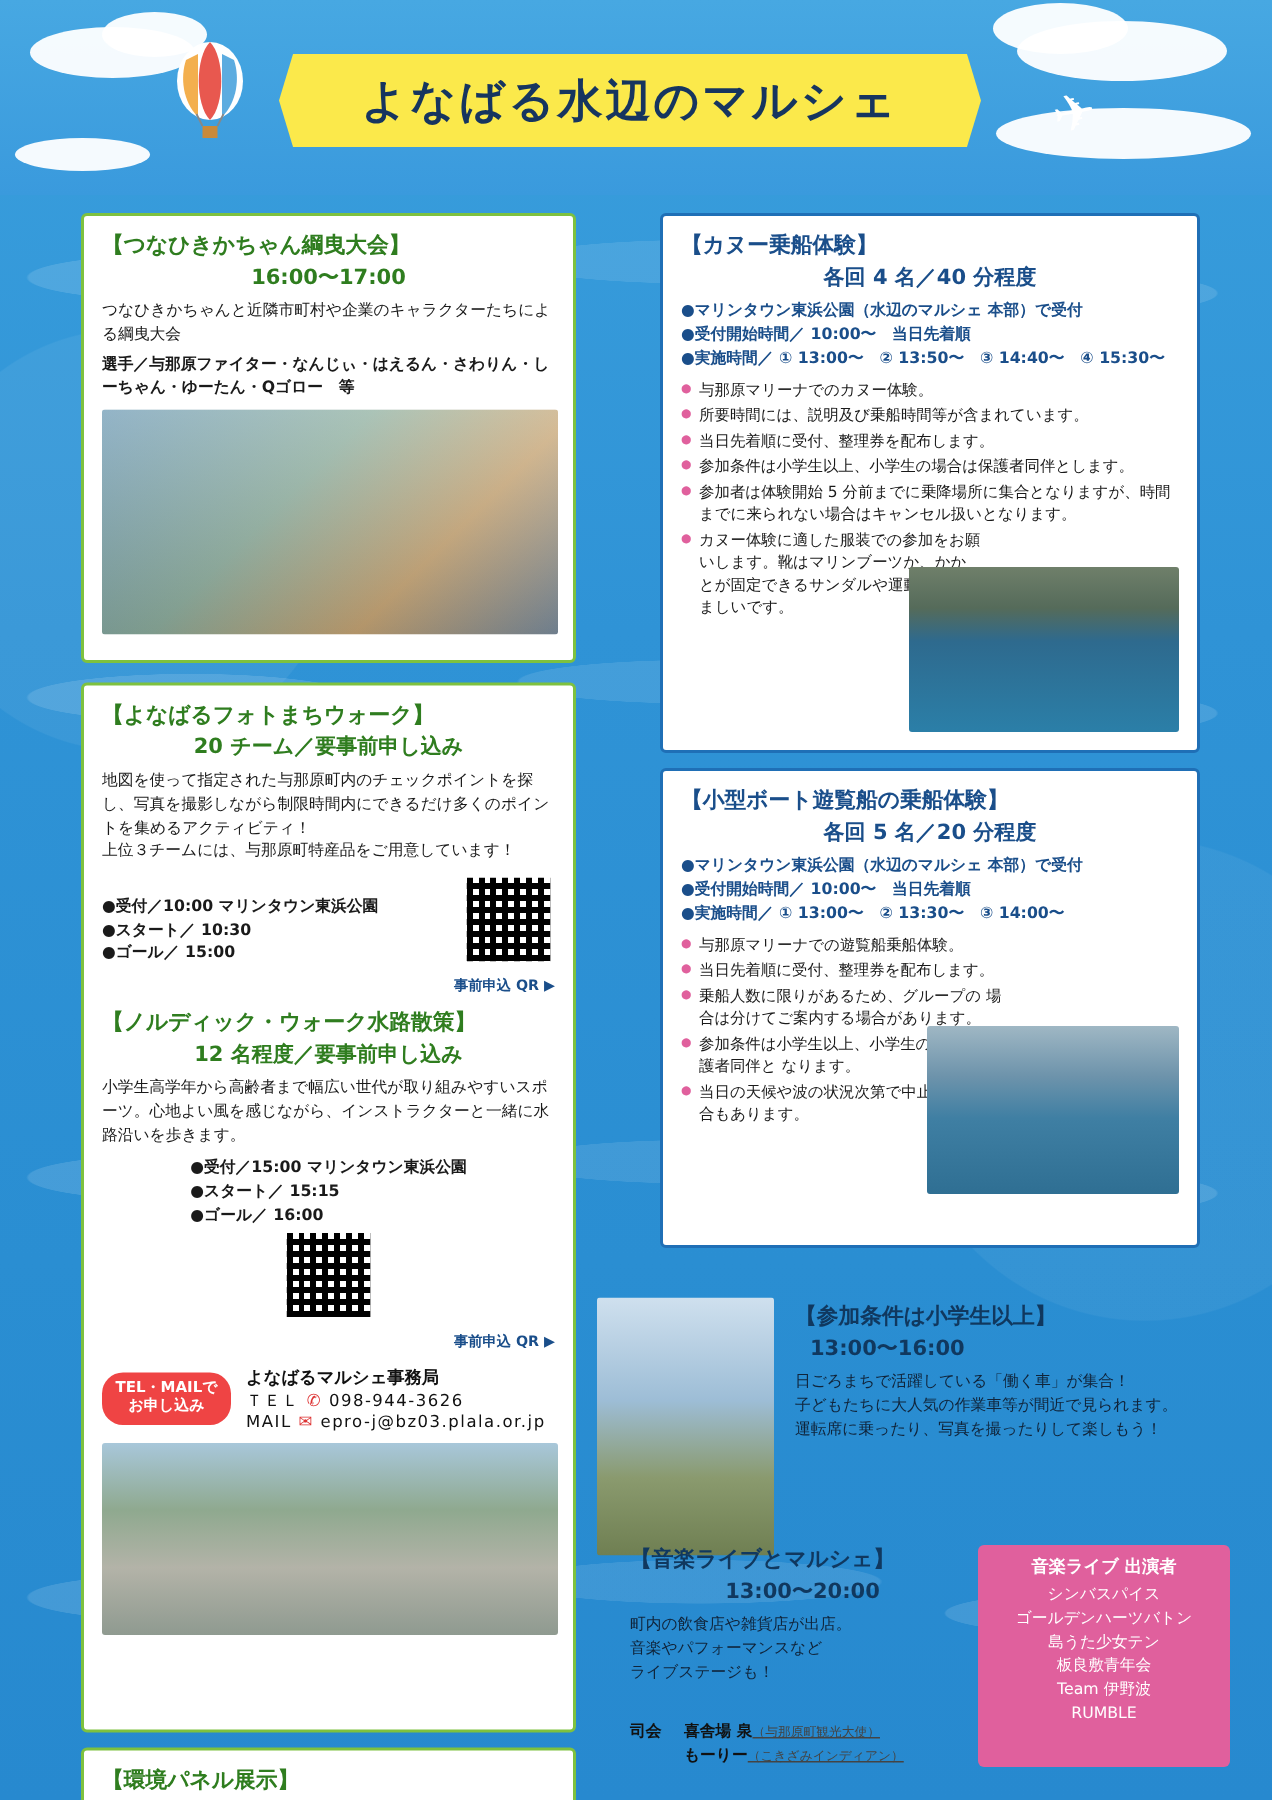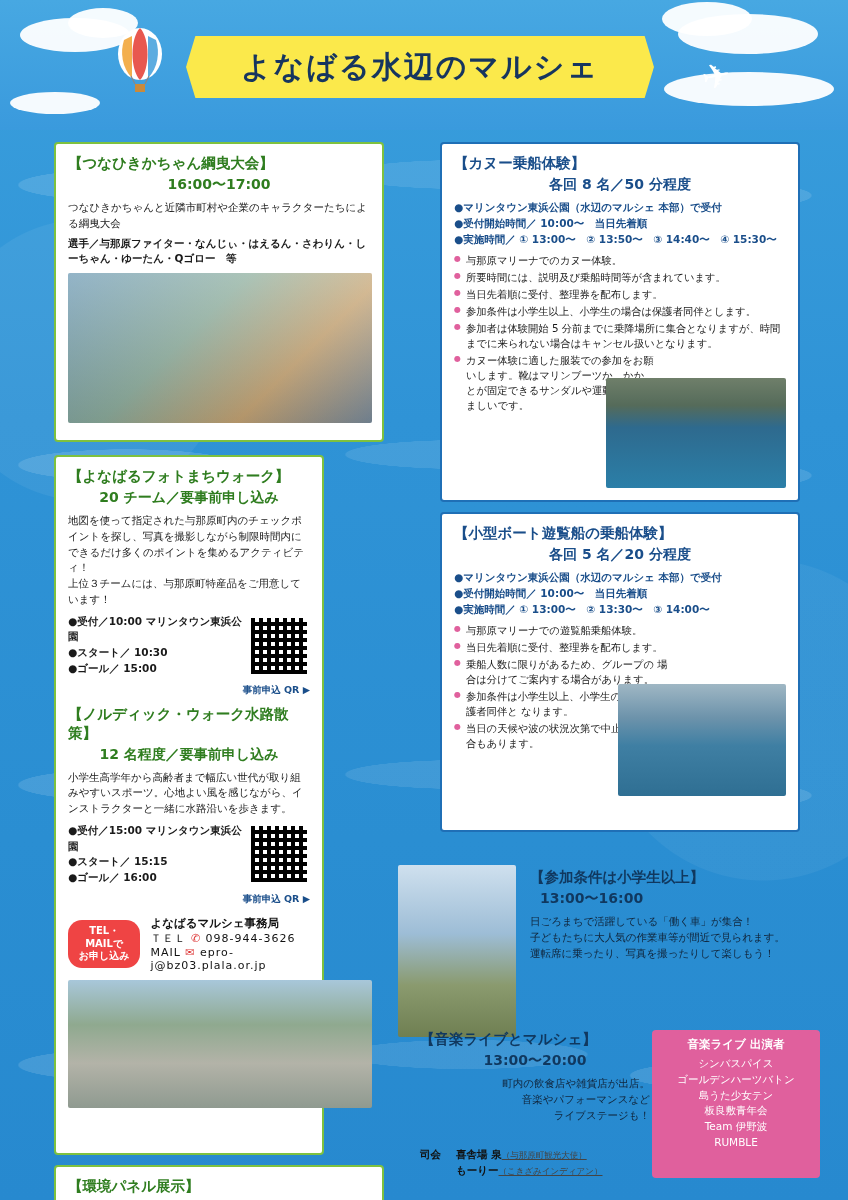--- a/index.html
+++ b/index.html
@@ -169,21 +169,21 @@
     <div class="card" style="left:54px; top:12px; width:330px; height:300px;">
       <div class="card-title green">【つなひきかちゃん綱曳大会】</div>
       <div class="card-time green">16:00〜17:00</div>
       <div class="body-text">つなひきかちゃんと近隣市町村や企業のキャラクターたちによる綱曳大会</div>
       <div class="body-text bold" style="margin-top:4px;">選手／与那原ファイター・なんじぃ・はえるん・さわりん・しーちゃん・ゆーたん・Qゴロー　等</div>
       <div class="photo" style="margin-top:6px; width:304px; height:150px;">
         <div class="photo-ph"></div>
       </div>
     </div>
 
-    <div class="card" style="left:54px; top:325px; width:270px; height:700px;">
+    <div class="card" style="left:54px; top:325px; width:330px; height:700px;">
       <div class="card-title green">【よなばるフォトまちウォーク】</div>
       <div class="card-time green">20 チーム／要事前申し込み</div>
       <div class="body-text" style="white-space:pre-line;">地図を使って指定された与那原町内のチェックポイントを探し、写真を撮影しながら制限時間内にできるだけ多くのポイントを集めるアクティビティ！
 上位３チームには、与那原町特産品をご用意しています！</div>
 
       <div style="display:flex; align-items:flex-end; margin-top:6px;">
         <div style="flex:1;">
           <div class="body-text bold">●受付／10:00 マリンタウン東浜公園</div>
           <div class="body-text bold">●スタート／ 10:30</div>
           <div class="body-text bold">●ゴール／ 15:00</div>
@@ -195,21 +195,21 @@
       <div style="text-align:right; margin-top:1px;">
         <span class="qr-label">事前申込 QR ▶</span>
       </div>
 
       <div style="height:8px;"></div>
 
       <div class="card-title green">【ノルディック・ウォーク水路散策】</div>
       <div class="card-time green">12 名程度／要事前申し込み</div>
       <div class="body-text">小学生高学年から高齢者まで幅広い世代が取り組みやすいスポーツ。心地よい風を感じながら、インストラクターと一緒に水路沿いを歩きます。</div>
 
-      <div style="display:flex; align-items:flex-start; margin-top:6px;">
+      <div style="display:flex; align-items:center; margin-top:6px;flex-direction:column;">
         <div style="flex:1;">
           <div class="body-text bold">●受付／15:00 マリンタウン東浜公園</div>
           <div class="body-text bold">●スタート／ 15:15</div>
           <div class="body-text bold">●ゴール／ 16:00</div>
         </div>
         <div style="text-align:center;">
           <div class="qr"></div>
         </div>
       </div>
       <div style="text-align:right; margin-top:1px;">
@@ -241,21 +241,21 @@
       </div>
     </div>
 
     <div class="card" style="left:54px; top:1035px; width:330px; height:78px;">
       <div class="card-title green">【環境パネル展示】</div>
 
     </div>
 
     <div class="card blue" style="left:440px; top:12px; width:360px; height:360px;">
       <div class="card-title">【カヌー乗船体験】</div>
-      <div class="card-time">各回 8 名／50 分程度</div>
+      <div class="card-time">各回 4 名／40 分程度</div>
       <div class="body-text bold" style="color:#1a4e8a;">●マリンタウン東浜公園（水辺のマルシェ 本部）で受付</div>
       <div class="body-text bold" style="color:#1a4e8a;">●受付開始時間／ 10:00〜　当日先着順</div>
       <div class="body-text bold" style="color:#1a4e8a;">●実施時間／ ① 13:00〜　② 13:50〜　③ 14:40〜　④ 15:30〜</div>
       <ul class="dots pink" style="margin-top:6px;">
         <li>与那原マリーナでのカヌー体験。</li>
         <li>所要時間には、説明及び乗船時間等が含まれています。</li>
         <li>当日先着順に受付、整理券を配布します。</li>
         <li>参加条件は小学生以上、小学生の場合は保護者同伴とします。</li>
         <li>参加者は体験開始 5 分前までに乗降場所に集合となりますが、時間までに来られない場合はキャンセル扱いとなります。</li>
         <li style="width:200px;">カヌー体験に適した服装での参加をお願いします。靴はマリンブーツか、かかとが固定できるサンダルや運動靴が望ましいです。</li>
@@ -290,21 +290,21 @@
       <div class="card-title" style="color:#10385f;">【参加条件は小学生以上】</div>
       <div class="card-time" style="color:#10385f; text-align:left; margin-left:10px;">13:00〜16:00</div>
       <div class="body-text" style="white-space:pre-line; color:#10243a;">日ごろまちで活躍している「働く車」が集合！
 子どもたちに大人気の作業車等が間近で見られます。
 運転席に乗ったり、写真を撮ったりして楽しもう！</div>
     </div>
 
     <div style="position:absolute; left:420px; top:900px; width:230px;">
       <div class="card-title" style="color:#10385f;">【音楽ライブとマルシェ】</div>
       <div class="card-time" style="color:#10385f;">13:00〜20:00</div>
-      <div class="body-text" style="white-space:pre-line; color:#10243a;text-align:right;">町内の飲食店や雑貨店が出店。
+      <div class="body-text" style="white-space:pre-line; color:#10243a;">町内の飲食店や雑貨店が出店。
 音楽やパフォーマンスなど
 ライブステージも！</div>
       <div style="display:flex; margin-top:24px;">
         <div class="mc-line" style="font-weight:bold; width:36px;">司会</div>
         <div>
           <div class="mc-line">
             <span class="bold">喜舎場 泉</span><span class="mc-tag">（与那原町観光大使）</span>
           </div>
           <div class="mc-line">
             <span class="bold">もーりー</span><span class="mc-tag">（こきざみインディアン）</span>

